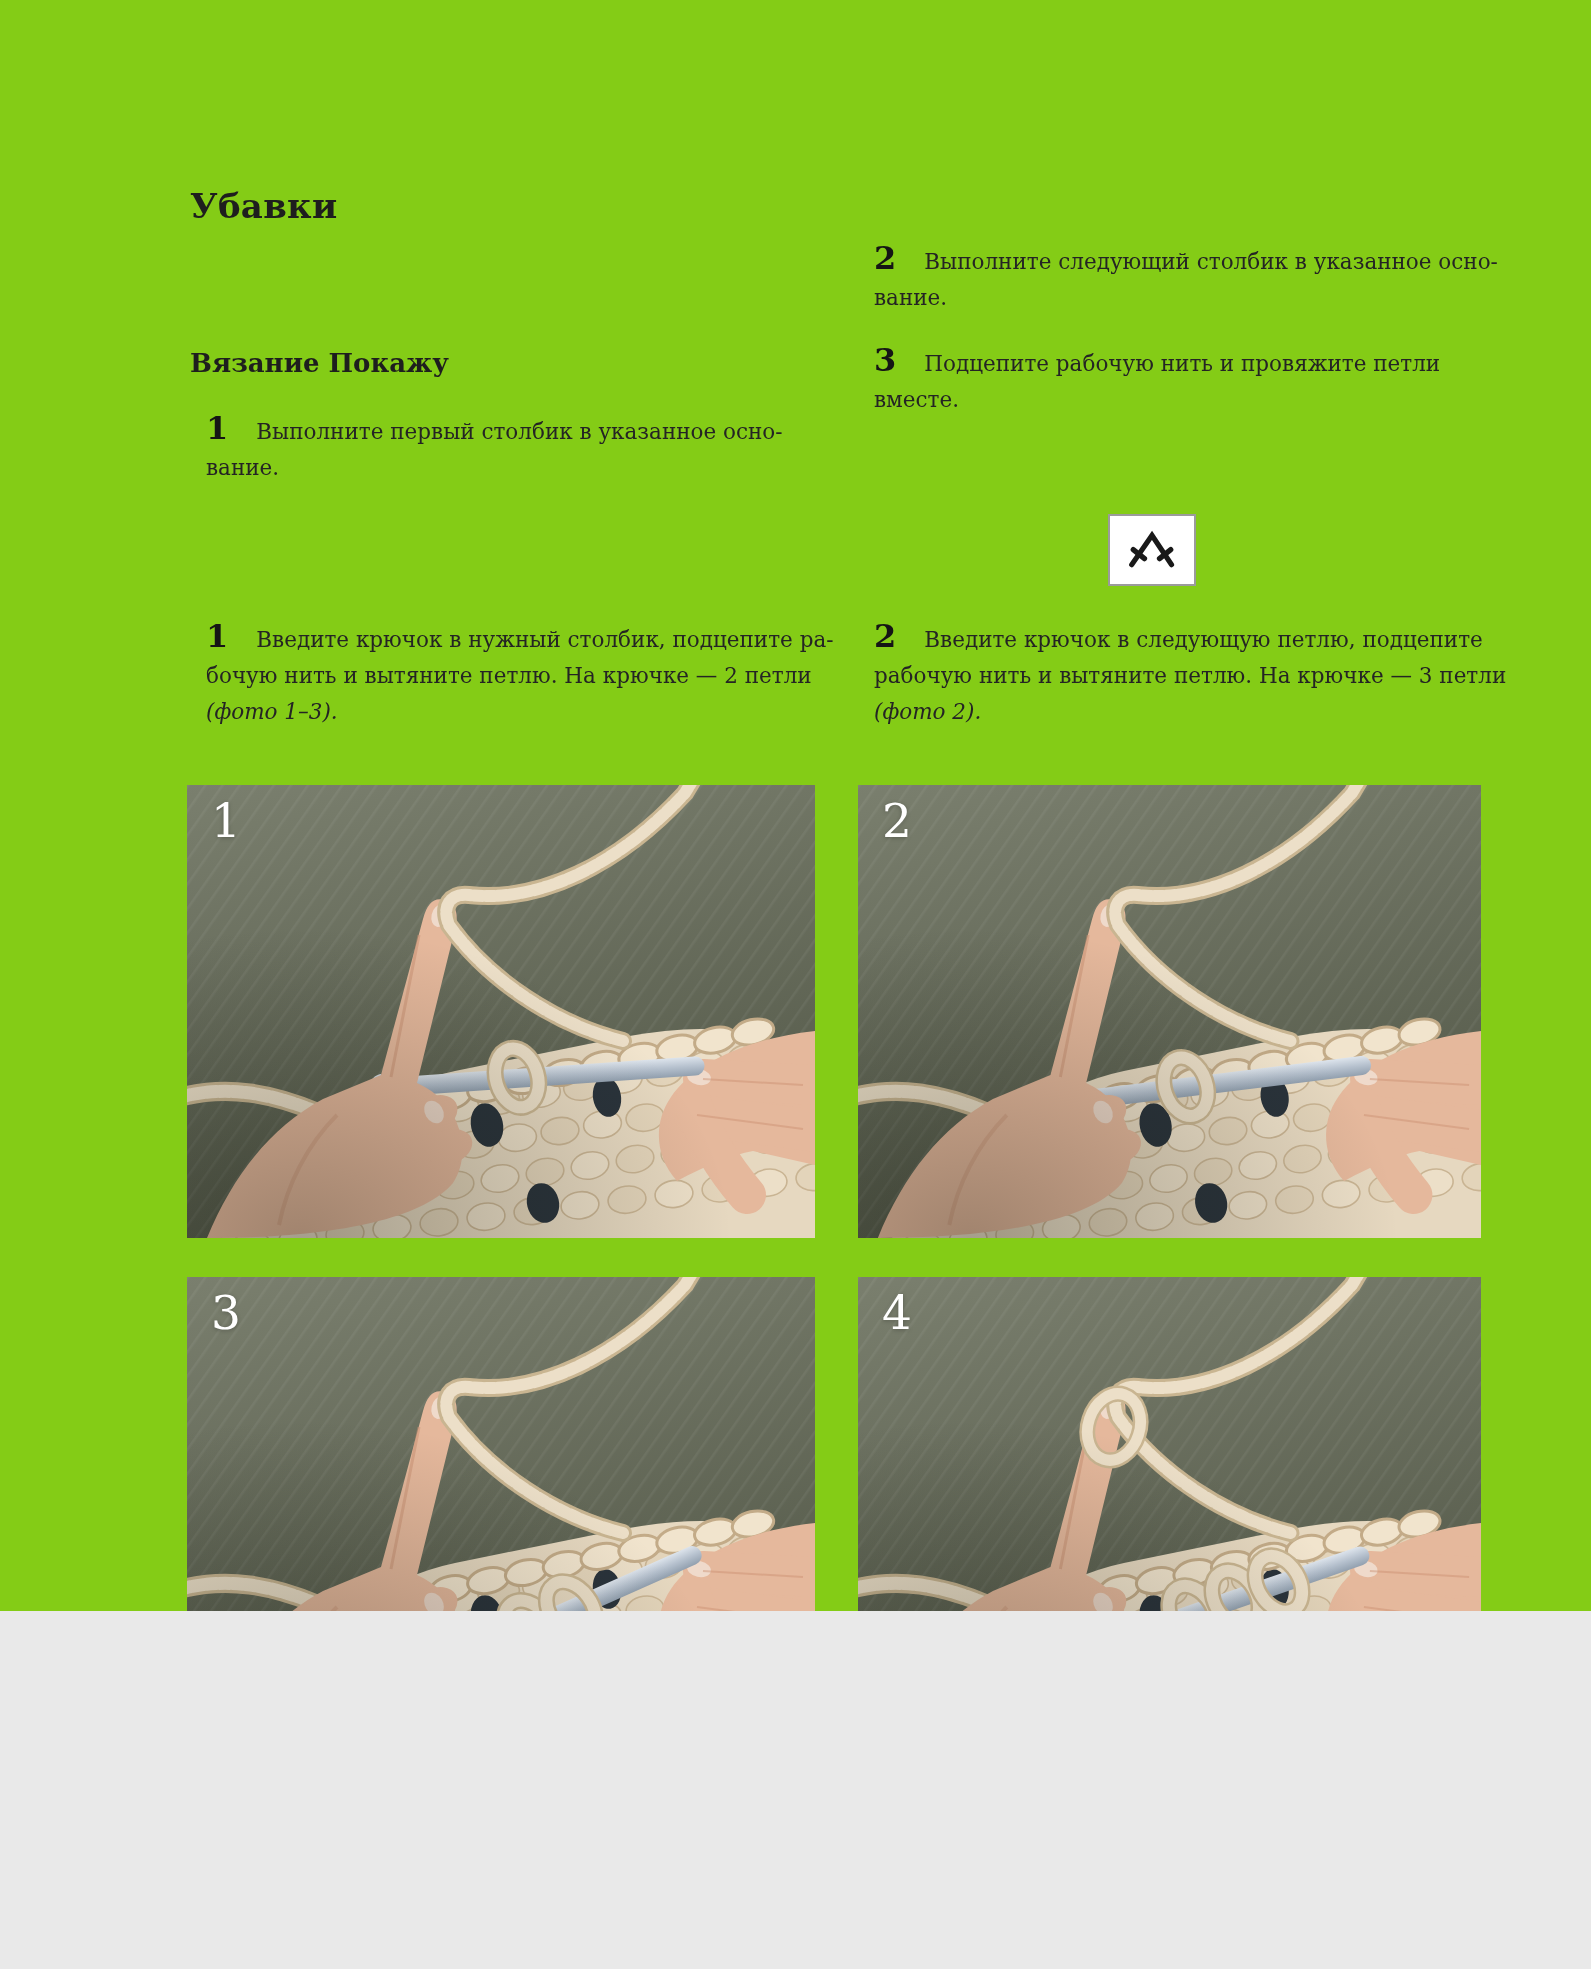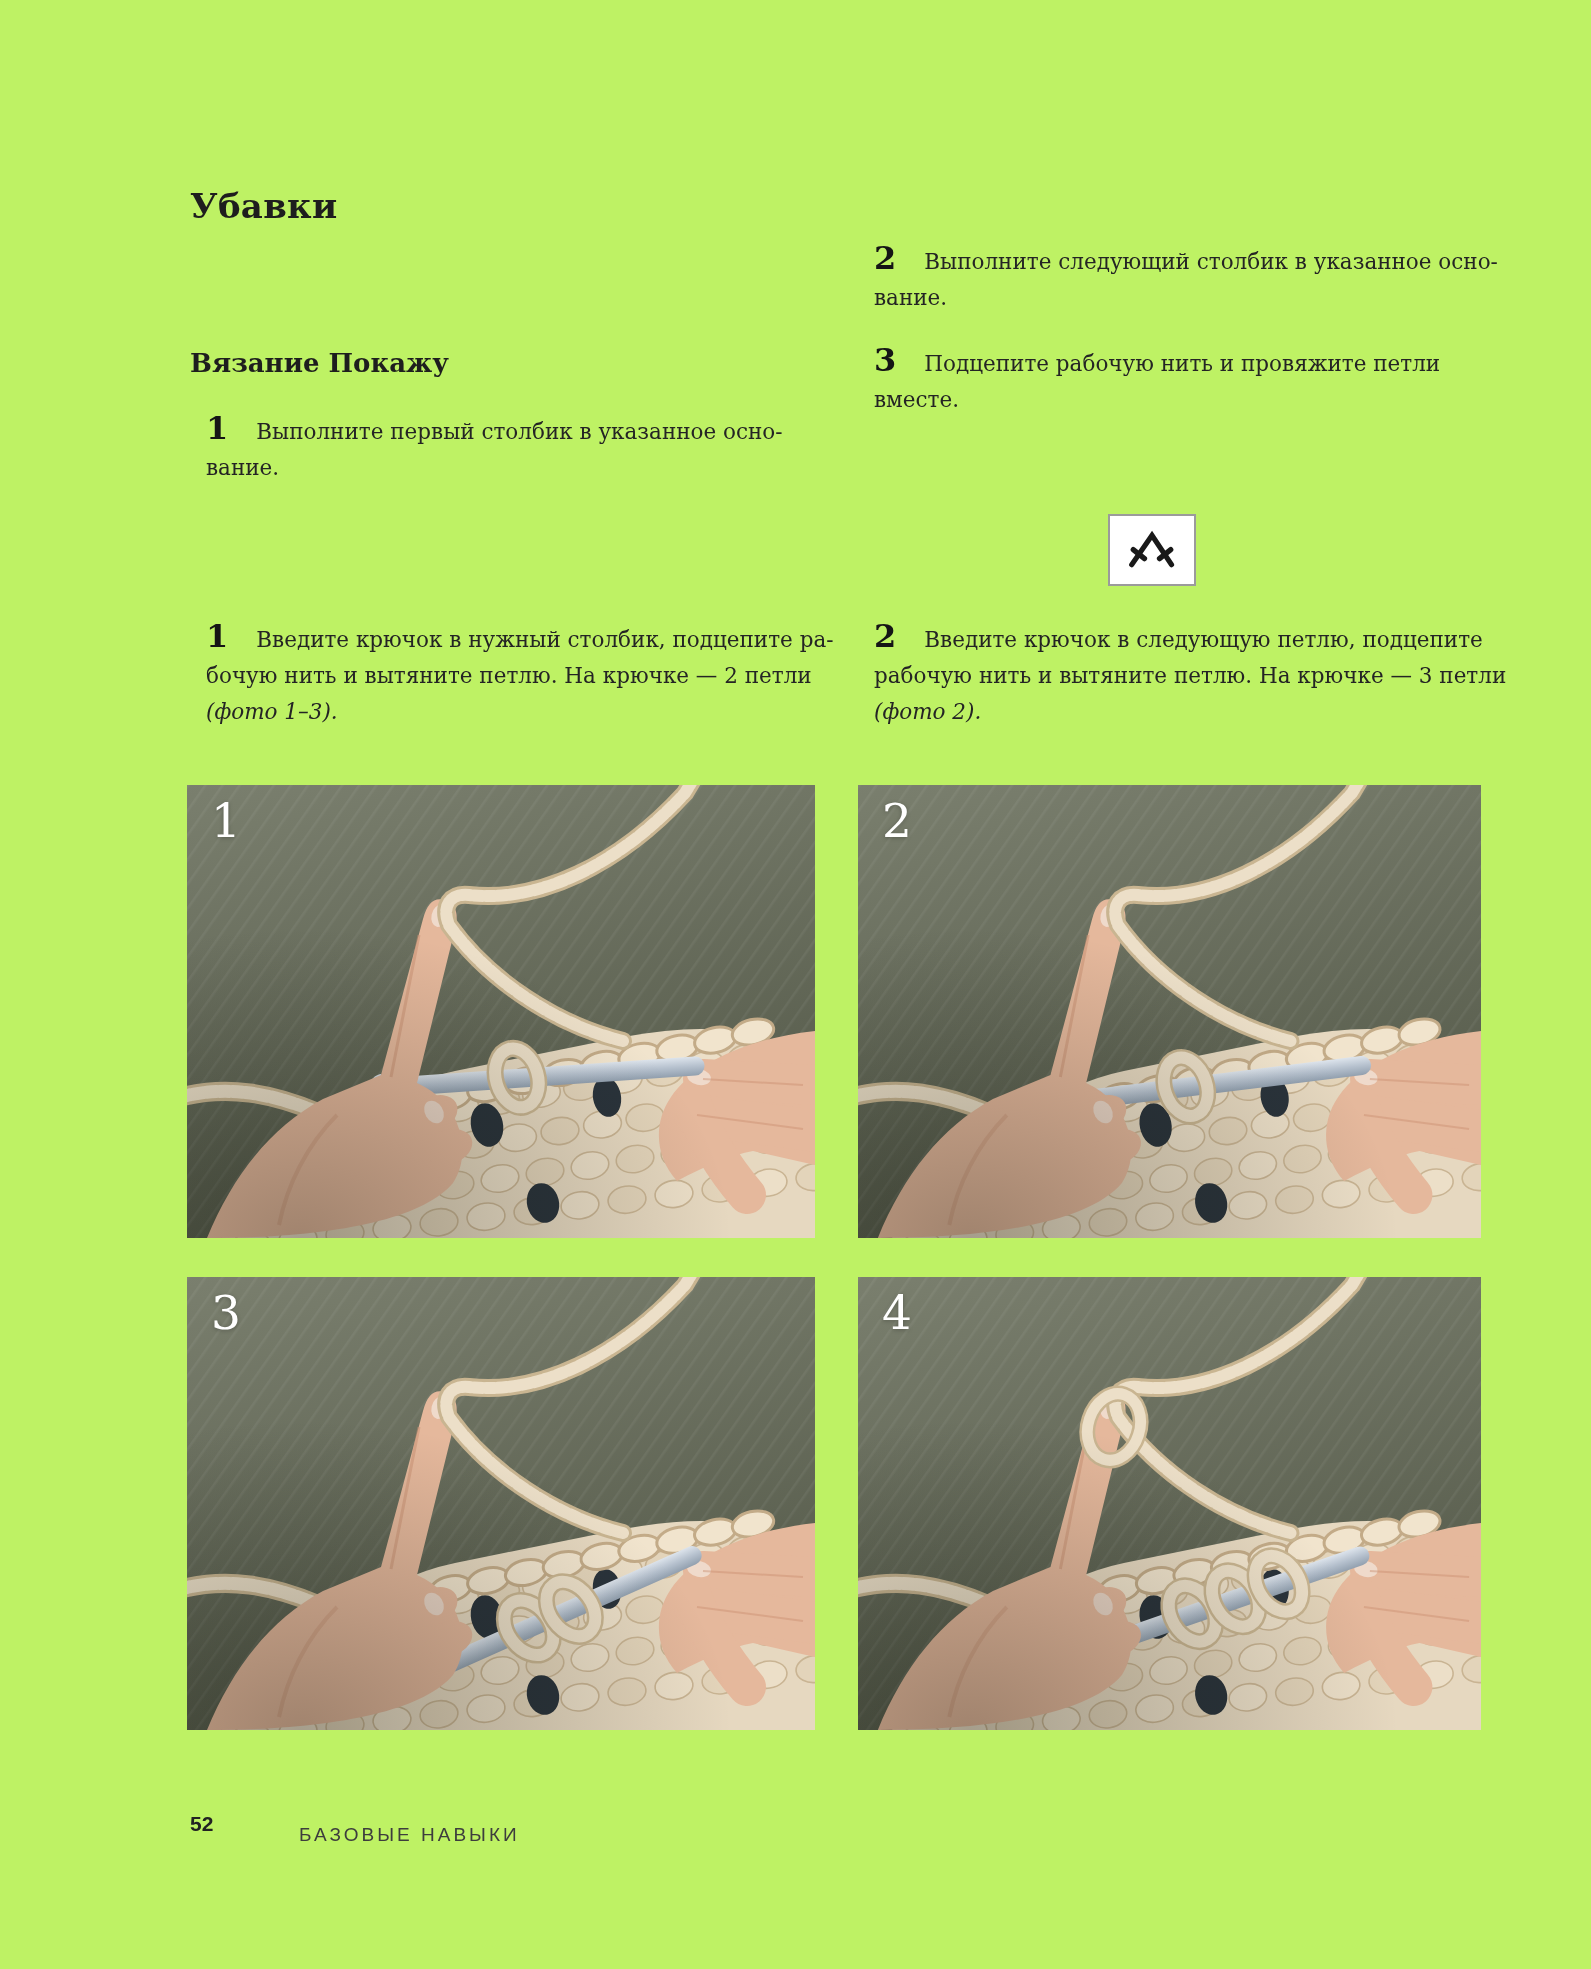--- a/index.html
+++ b/index.html
@@ -1,18 +1,18 @@
 <!DOCTYPE html>
 <html><head>
 <meta charset="utf-8">
 <style>
   html,body{margin:0;padding:0;background:#e9e9e9;}
   .page{
-    position:relative;width:1591px;height:1969px;margin:0 auto;
-    background:#bef264;overflow:hidden;
+    position:relative;width:1591px;height:1611px;margin:0 auto;
+    background:#84cc16;overflow:hidden;
     font-family:"DejaVu Serif", serif;color:#1e1e1e;
   }
   .abs{position:absolute;}
   h1.title{left:190px;top:186px;font-size:34px;font-weight:bold;margin:0;letter-spacing:.3px;}
   h3.subhead{left:190px;top:348px;font-size:26px;font-weight:bold;margin:0;}
   p.body{margin:0;font-size:21.5px;line-height:35px;white-space:pre-line;color:#242424;}
   .p-intro{left:190px;top:272px;width:670px;}
   .p-closing{left:858px;top:438px;width:690px;}
   .step{margin:16px;font-size:21.5px;line-height:36px;white-space:pre-line;color:#242424;}
   .step .num{font-weight:bold;font-size:32px;line-height:1;padding-right:28px;color:#151515;}

